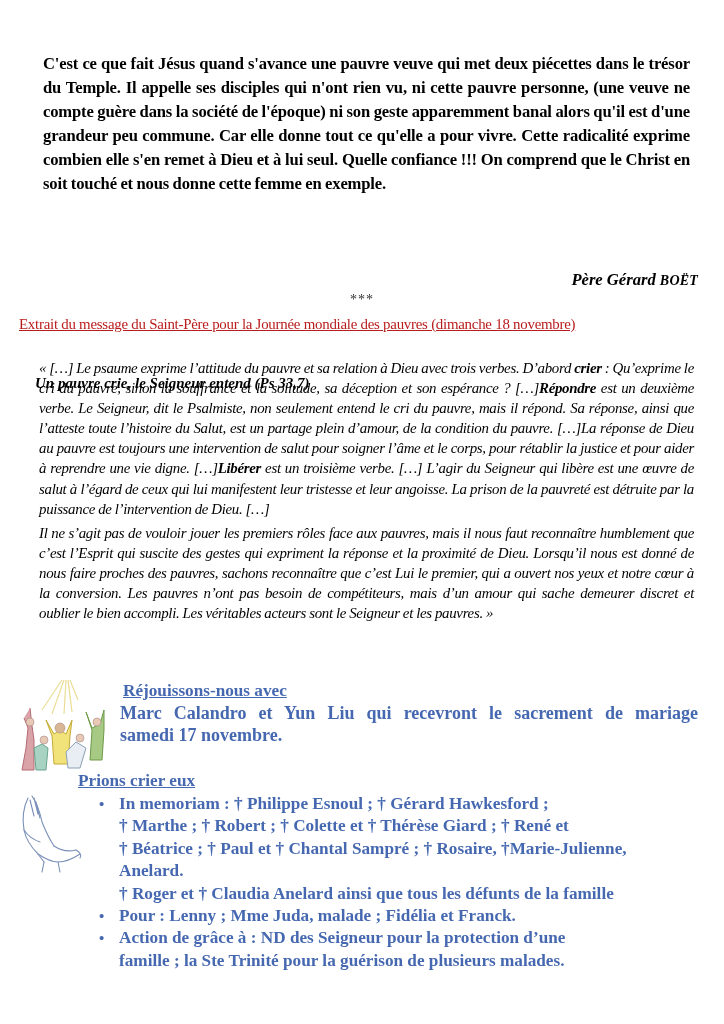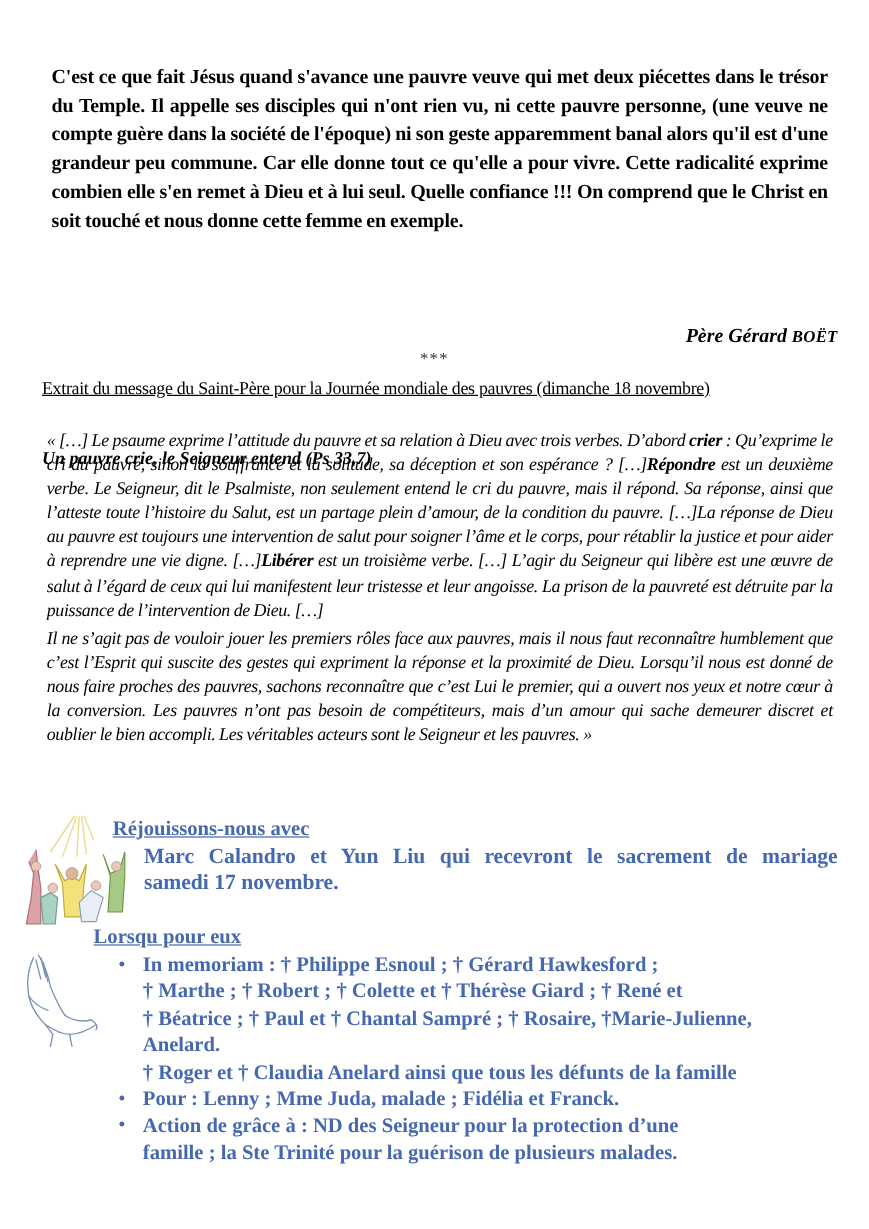--- a/index.html
+++ b/index.html
@@ -21,43 +21,43 @@
       font-weight: bold; font-style: italic; font-size: 16.6px;
     }
     .signature .caps { font-size: 14px; letter-spacing: 0.2px; }
 
     .stars {
       position: absolute; left: 0; width: 724px; top: 292px; text-align: center;
       font-size: 14px; color: #333; letter-spacing: 1px;
     }
 
     .extract-title {
-      position: absolute; left: 35px; top: 315px; width: 663px;
+      position: absolute; left: 19px; top: 315px; width: 663px;
       font-size: 14.9px; line-height: 18px; text-decoration: underline;
-      letter-spacing: -0.25px; white-space: nowrap; color: #000000;
+      letter-spacing: -0.25px; white-space: nowrap; color: #b91c1c;
     }
     .quote-heading {
       position: absolute; left: 35px; top: 334px; width: 663px;
       font-size: 15px; font-weight: bold; font-style: italic; line-height: 18px; margin-top: 40px;
     }
     .quote {
       position: absolute; left: 35px; top: 354px; width: 663px;
       font-style: italic; font-size: 14.9px; line-height: 20.1px;
       text-align: justify; letter-spacing: -0.3px; word-spacing: -0.3px;
     }
     .quote p { margin: 4px; }
     .quote b { font-style: italic; }
 
     .celebrate-img { position: absolute; left: 20px; top: 678px; width: 96px; height: 96px; }
     .pray-img { position: absolute; left: 14px; top: 792px; width: 76px; height: 82px; }
 
     .blue { color: #4568b0; font-weight: bold; }
 
     .rejoice-title {
-      position: absolute; left: 94px; top: 680px;
+      position: absolute; left: 123px; top: 680px;
       font-size: 17.2px; text-decoration: underline; line-height: 22px;
     }
     .rejoice-body {
       position: absolute; left: 120px; top: 702px; width: 578px;
       font-size: 18px; line-height: 22px; text-align: justify;
     }
     .rejoice-body span { display: block; }
     .rejoice-body .first { text-align: justify; text-align-last: justify; }
 
     .pray-title {
@@ -131,21 +131,21 @@
     <path d="M62 58 C66 60 68 64 66 66"></path>
   </g>
 </svg>
 
 <div class="rejoice-title blue">Réjouissons-nous avec</div>
 <div class="rejoice-body blue">
   <span class="first">Marc Calandro et Yun Liu qui recevront le sacrement de mariage</span>
   <span>samedi 17 novembre.</span>
 </div>
 
-<div class="pray-title blue">Lorsqu pour eux</div>
+<div class="pray-title blue">Prions crier eux</div>
 <ul class="pray-list blue">
   <li>
     <span class="bullet">•</span>
     <span class="line">In memoriam : † Philippe Esnoul ; † Gérard Hawkesford ;</span>
     <span class="line">† Marthe ; † Robert ; † Colette et † Thérèse Giard ; † René et</span>
     <span class="line">† Béatrice ; † Paul et † Chantal Sampré ; † Rosaire, †Marie-Julienne,</span>
     <span class="line">Anelard.</span>
     <span class="line">† Roger et † Claudia Anelard ainsi que tous les défunts de la famille</span>
   </li>
   <li>

